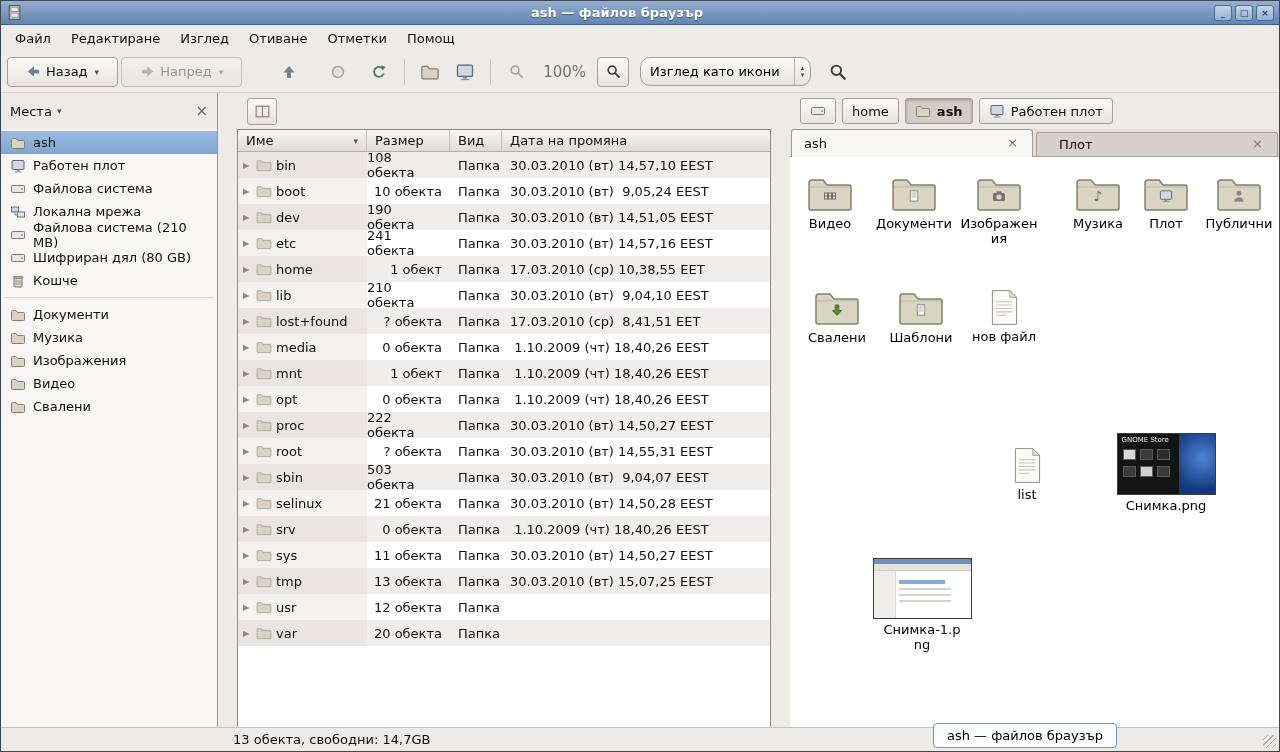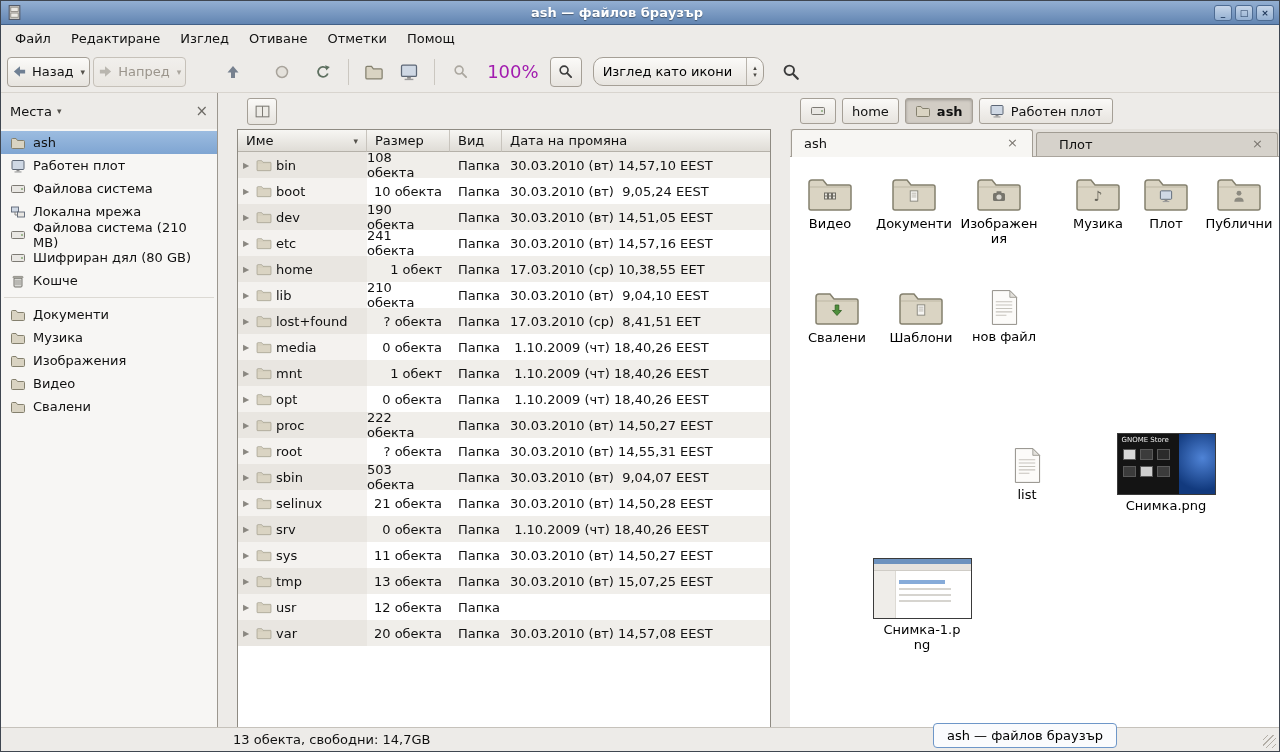--- a/index.html
+++ b/index.html
@@ -8,28 +8,28 @@
   
   .titlebar{height:24px;flex:none;background:linear-gradient(#93AFD2,#6285B2);border-bottom:1px solid #426087;display:flex;align-items:center;padding:0 5px;}
   .titlebar .wicon{width:17px;height:17px;flex:none;}
   .titlebar .title{flex:1;text-align:center;color:#fff;font-weight:bold;font-size:13px;text-shadow:0 1px 1px rgba(0,0,0,.4);}
   .winbtn{width:18px;height:16px;margin-left:3px;border:1px solid #4E6C93;border-radius:3px;background:linear-gradient(#C6D5E8,#94B0D2);color:#20395C;font-size:9px;line-height:14px;text-align:center;font-weight:bold;}
   
   .menubar{height:26px;flex:none;display:flex;align-items:center;background:#EDEBE8;font-size:13px;padding:0 4px;}
   .menu-item{padding:4px 10px;color:#111;}
   
   .toolbar{height:42px;flex:none;display:flex;align-items:center;gap:3px;padding:0 6px;background:#EDEBE8;border-bottom:1px solid #D8D4CE;}
-  .tbtn{height:30px;display:flex;align-items:center;gap:5px;padding:0 4px;border:1px solid #A59F96;border-radius:4px;background:linear-gradient(#FBFAF8,#E7E4DF);font-size:13px;color:#111;}
+  .tbtn{height:30px;display:flex;align-items:center;gap:5px;padding:0 18px;border:1px solid #A59F96;border-radius:4px;background:linear-gradient(#FBFAF8,#E7E4DF);font-size:13px;color:#111;}
   .tbtn.dis{color:#9B958C;border-color:#C6C1B9;background:linear-gradient(#F1EFEC,#E9E6E1);}
   .tbtn .chev{font-size:9px;color:#55524C;margin-left:2px;}
   .tbtn.dis .chev{color:#ABA69E;}
   .tsep{width:1px;height:26px;background:#CBC7C0;margin:0 6px;flex:none;}
   .icobtn{width:32px;height:30px;display:flex;align-items:center;justify-content:center;border:1px solid transparent;border-radius:4px;}
   .icobtn.raised{border-color:#A59F96;background:linear-gradient(#FBFAF8,#E7E4DF);}
-  .zoomlbl{font-size:18px;padding:0 8px;color:#a21caf;}
+  .zoomlbl{font-size:15px;padding:0 8px;color:#737373;}
   .combo{height:29px;display:flex;align-items:center;border:1px solid #A59F96;border-radius:10px;background:linear-gradient(#FBFAF8,#E7E4DF);font-size:13px;padding-left:9px;margin-left:8px;}
   .combo .arrows{margin-left:14px;border-left:1px solid #B8B3AB;height:100%;display:flex;flex-direction:column;align-items:center;justify-content:center;padding:0 6px;font-size:7px;color:#4A4843;line-height:7px;}
   .c-back{color:#6F7F93;} .c-fwd{color:#B9B6AF;} .c-up{color:#77818F;} .c-refresh{color:#5E7060;} .c-mag{color:#3C3C3C;} .c-magdis{color:#ABA79F;}
   
   .main{flex:1;display:flex;min-height:0;gap:19px;}
   
   .sidebar{width:217px;flex:none;border-right:1px solid #9C978F;display:flex;flex-direction:column;background:#F7F6F4;}
   .side-header{height:36px;flex:none;background:#EDEBE8;display:flex;align-items:center;padding:0 9px;gap:5px;font-size:13px;color:#111;}
   .side-header .chev{font-size:9px;color:#55524C;}
   .side-close{margin-left:auto;color:#6E6B66;font-size:15px;line-height:15px;}
@@ -638,21 +638,20 @@
             <div class="trow">
               <div class="cell cname">
                 <span class="exp">▶</span>
                 <svg width="16" height="14">
                   <use href="#folder48"></use>
                 </svg>
                 <span>var</span>
               </div>
               <div class="cell csize">20 обекта</div>
               <div class="cell ctype">Папка</div>
-              <div class="cell cdate">30.03.2010 (вт) 14,57,08 EEST</div>
             </div>
           </div>
       </div>
     </div>
 
     <div class="right">
       <div class="crumbs">
         <div class="crumb">
           <svg width="16" height="16">
               <use href="#drive16"></use>

